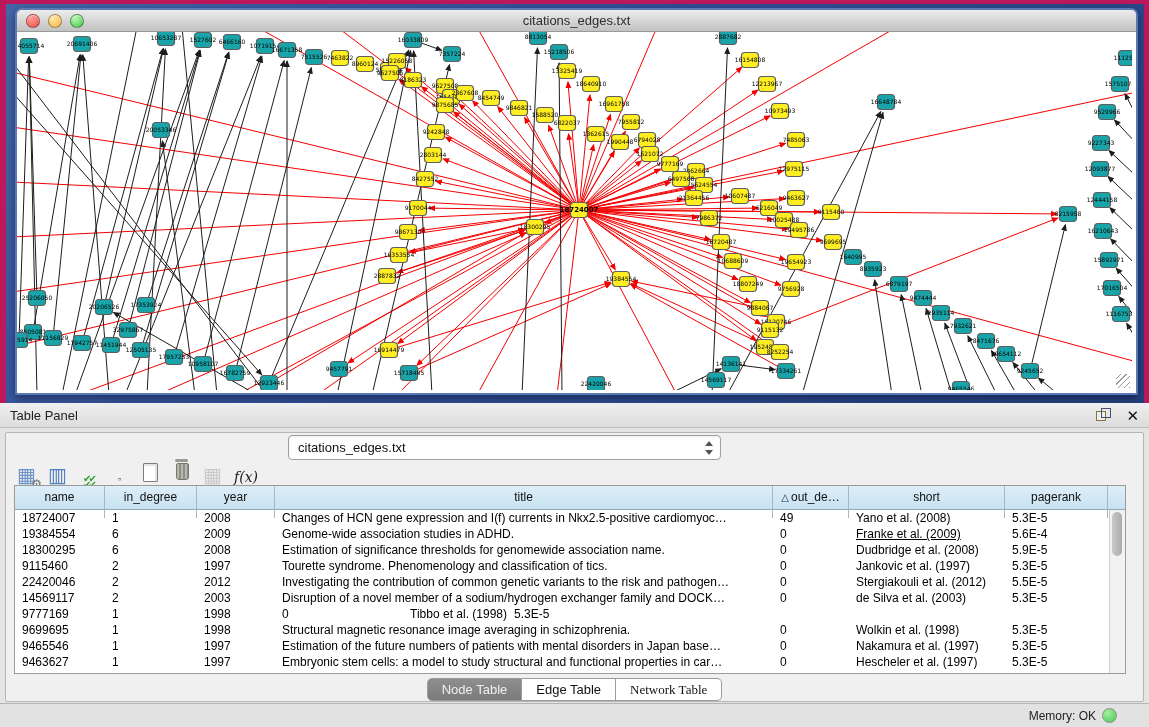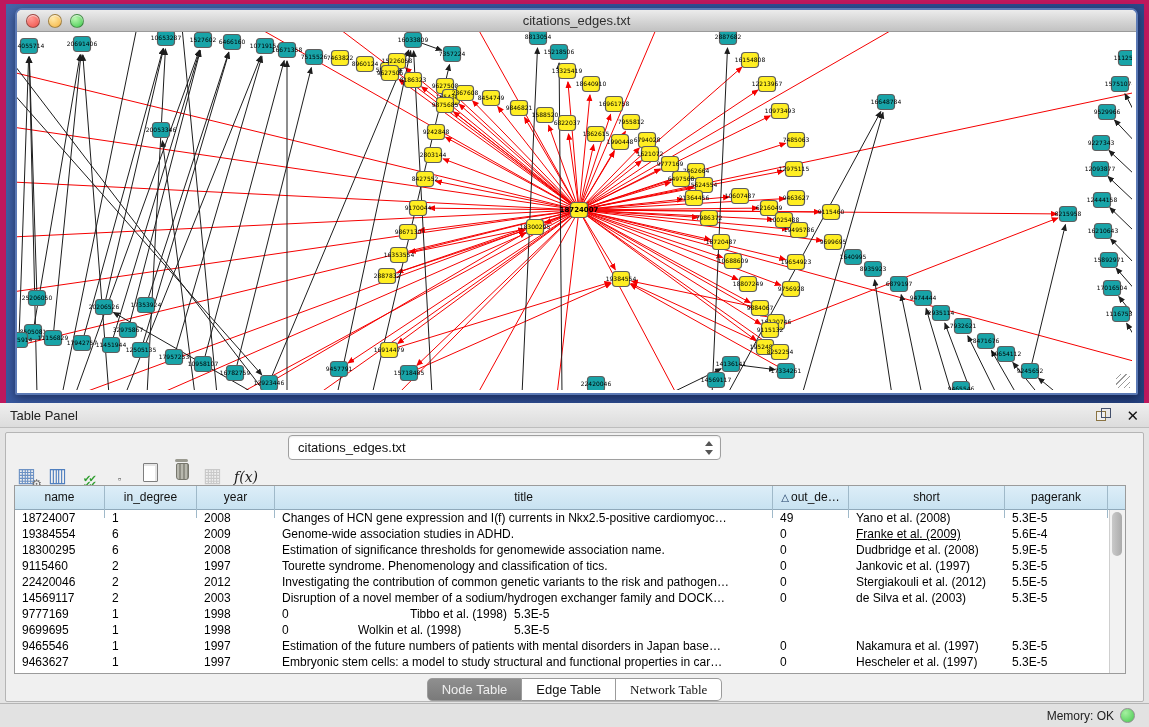--- a/index.html
+++ b/index.html
@@ -85,21 +85,21 @@
 
   .tabs{position:absolute;left:0;right:0;top:245px;display:flex;justify-content:center;}
   .seg{height:21px;line-height:21px;padding:0 14px;font-size:13px;background:#fff;color:#111;
     border:1px solid #9b9b9b;border-left:none;cursor:pointer;}
   .seg:first-child{border-left:1px solid #9b9b9b;border-radius:5px 0 0 5px;}
   .seg:last-child{border-radius:0 5px 5px 0;font-family:Liberation Serif, serif;}
   .seg.active{background:linear-gradient(#8f8f8f,#7a7a7a);color:#efefef;}
 
   .statusbar{position:absolute;left:0;top:703px;width:1149px;height:24px;background:#e2e2e2;
     border-top:1px solid #b5b5b5;display:flex;align-items:center;justify-content:flex-end;
-    padding-right:14px;box-sizing:border-box;font-size:12px;color:#222;}
+    padding-right:32px;box-sizing:border-box;font-size:12px;color:#222;}
   .memdot{width:13px;height:13px;border-radius:50%;margin-left:6px;border:1px solid #8f8f8f;
     background:radial-gradient(circle at 35% 30%,#a5f0a0,#46c84f);}
 </style>
 </head>
 <body>
 
 <div class="app">
 
   <div class="desktop">
     <div class="net-window">
@@ -832,20 +832,21 @@
               <div class="td" style="width: 92px;">1</div>
               <div class="td" style="width: 78px;">1998</div>
               <div class="td" style="width: 76px;">0</div>
               <div class="td" style="width: 156px; text-align: right;">Tibbo et al. (1998)</div>
               <div class="td" style="width: 103px;">5.3E-5</div>
             </div>
             <div class="tr">
               <div class="td" style="width: 90px;">9699695</div>
               <div class="td" style="width: 92px;">1</div>
               <div class="td" style="width: 78px;">1998</div>
+              <div class="td" style="width: 498px;">Structural magnetic resonance image averaging in schizophrenia.</div>
               <div class="td" style="width: 76px;">0</div>
               <div class="td" style="width: 156px;">Wolkin et al. (1998)</div>
               <div class="td" style="width: 103px;">5.3E-5</div>
             </div>
             <div class="tr">
               <div class="td" style="width: 90px;">9465546</div>
               <div class="td" style="width: 92px;">1</div>
               <div class="td" style="width: 78px;">1997</div>
               <div class="td" style="width: 498px;">Estimation of the future numbers of patients with mental disorders in Japan base…</div>
               <div class="td" style="width: 76px;">0</div>

